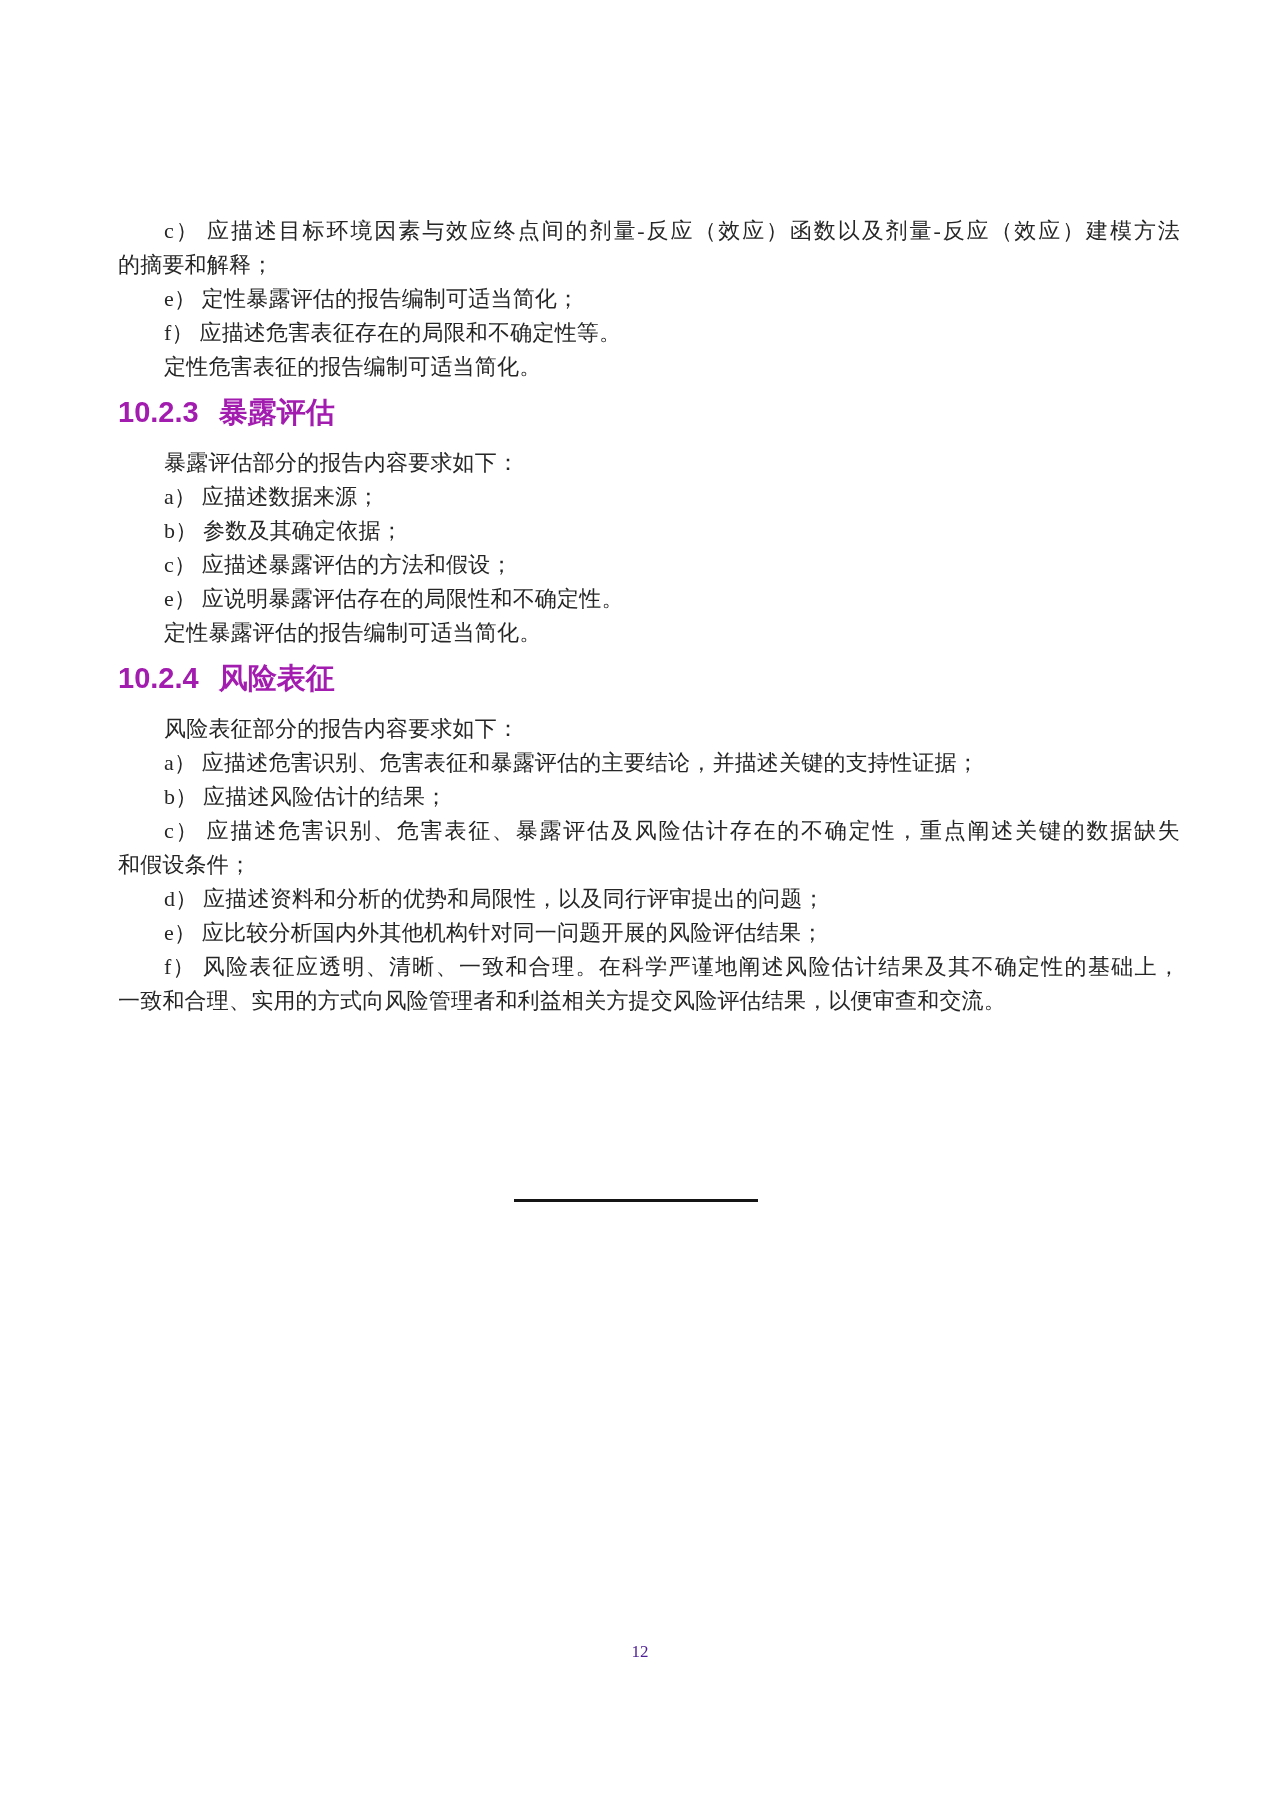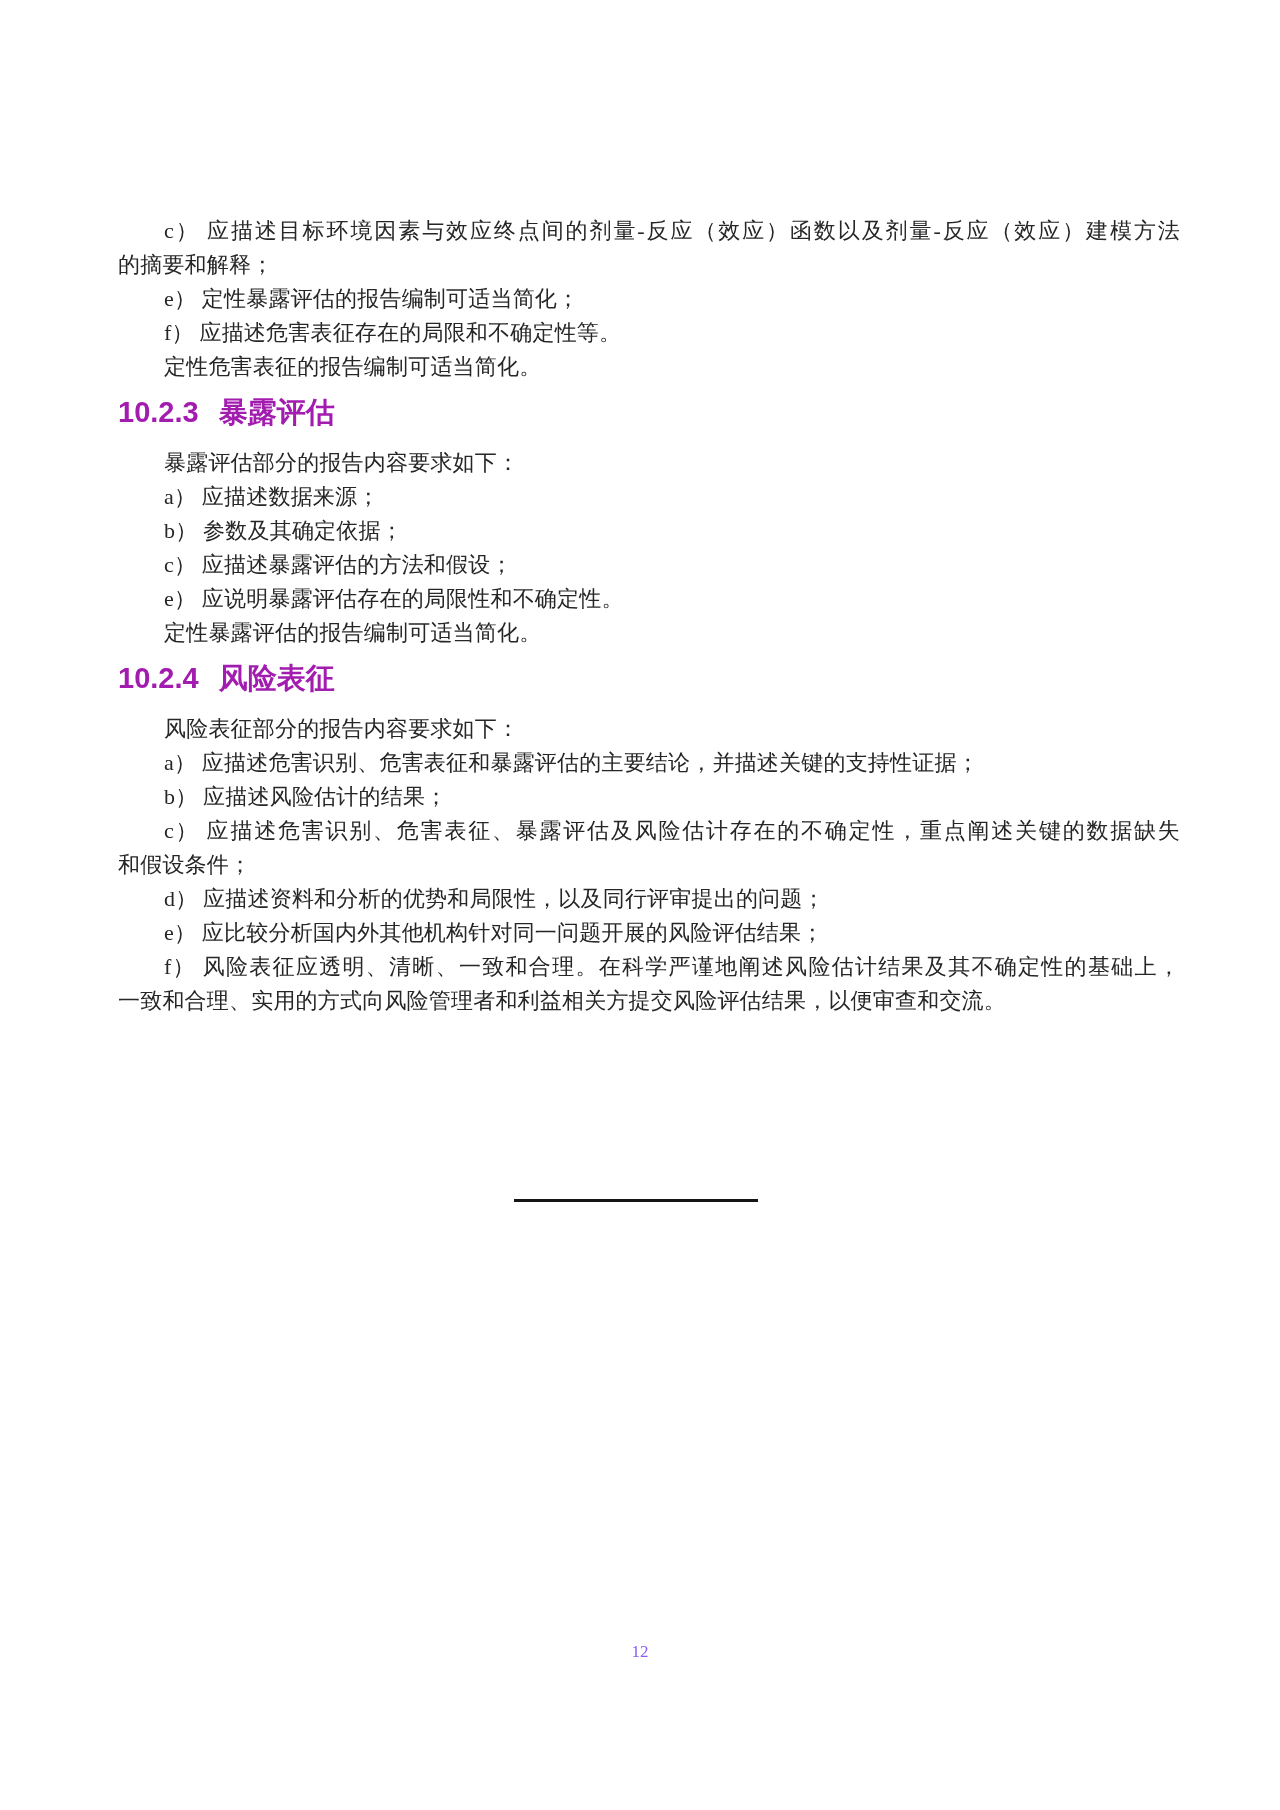--- a/index.html
+++ b/index.html
@@ -55,21 +55,21 @@
     margin: 181px 0 0 396px;
   }
   .page-number {
     position: absolute;
     top: 1641px;
     left: 0;
     right: 0;
     text-align: center;
     font-size: 17px;
     line-height: 22px;
-    color: #8b5cf6;
+    color: #4c1d95;
   }
 </style>
 </head>
 <body>
 
 <div class="page">
   <div class="text-col">
 
     <p class="line indent justify">c） 应描述目标环境因素与效应终点间的剂量-反应（效应）函数以及剂量-反应（效应）建模方法</p>
     <p class="line">的摘要和解释；</p>

